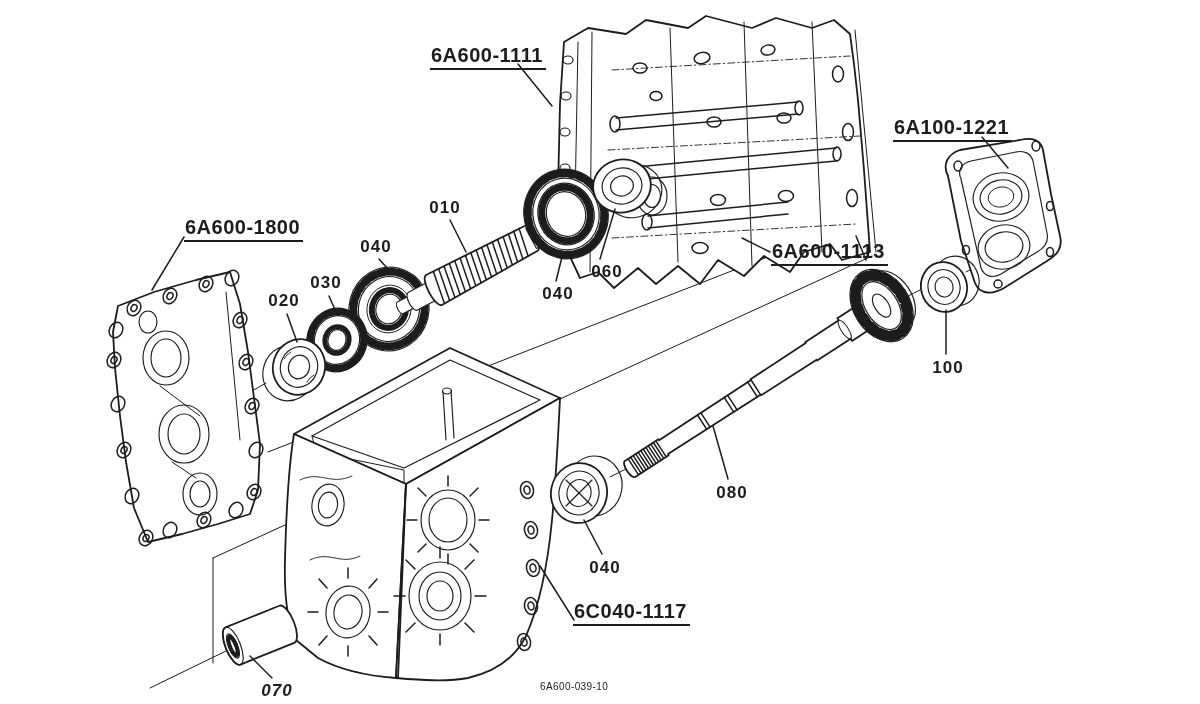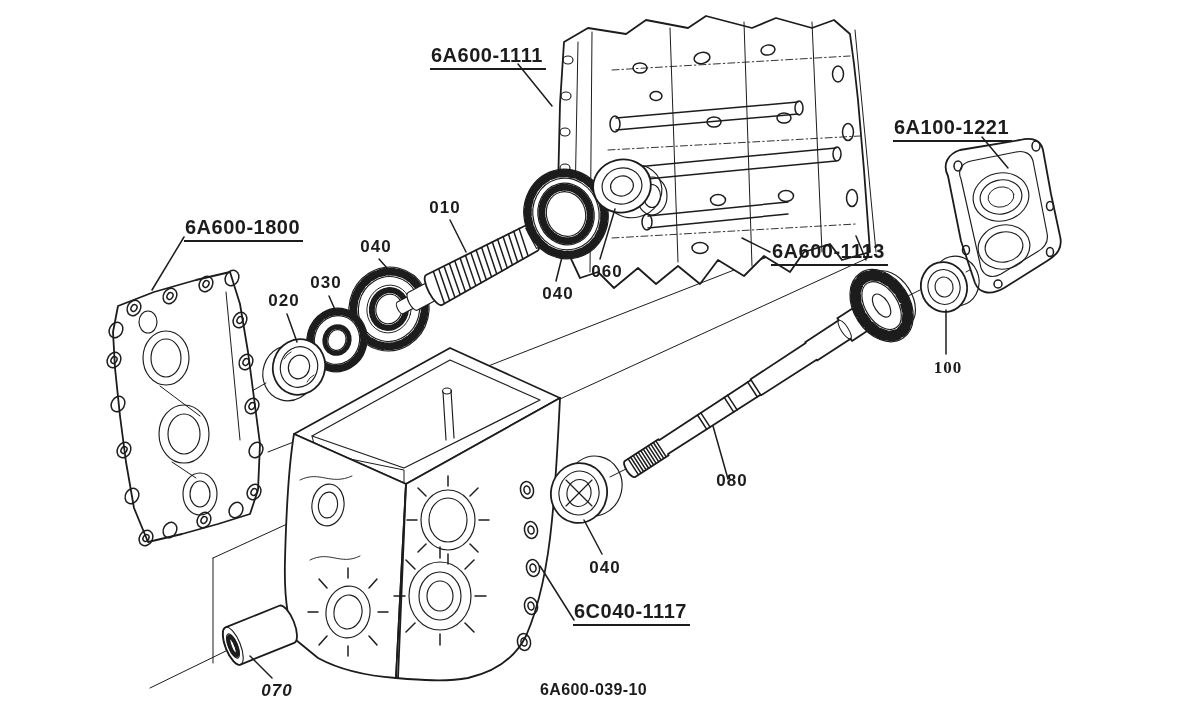--- a/index.html
+++ b/index.html
@@ -28,21 +28,21 @@
     border-bottom:2px solid var(--line,#1c1c1c);
     padding:0 3px 3px 1px; white-space:nowrap;
   }
   .callout {
     position:absolute; color:var(--line,#1c1c1c);
     font-weight:bold; font-size:17px; letter-spacing:1px; line-height:1;
     transform:translate(-50%,-50%); white-space:nowrap;
   }
   .footer-code {
     position:absolute; color:var(--line,#1c1c1c);
-    font-weight:bold; font-size:16px; letter-spacing:.4px; line-height:1;
+    font-weight:normal; font-size:10px; letter-spacing:.4px; line-height:1;
   }
 </style>
 </head>
 <body>
 
 <div class="stage">
 
 <svg width="1200" height="704" viewBox="0 0 1200 704">
 
   <g>
@@ -398,19 +398,19 @@
 <div class="plabel" style="left:771px; top:241px;">6A600-1113</div>
 <div class="plabel" style="left:573px; top:601px;">6C040-1117</div>
 
 <div class="callout" style="left:445px; top:207px;">010</div>
 <div class="callout" style="left:284px; top:300px;">020</div>
 <div class="callout" style="left:326px; top:282px;">030</div>
 <div class="callout" style="left:376px; top:246px;">040</div>
 <div class="callout" style="left:558px; top:293px;">040</div>
 <div class="callout" style="left:599px; top:271px;padding-left:16px;">060</div>
 <div class="callout" style="left:277px; top:690px;font-style:italic;">070</div>
-<div class="callout" style="left:732px; top:480px;">080</div>
+<div class="callout" style="left:732px; top:492px;">080</div>
 <div class="callout" style="left:605px; top:567px;">040</div>
-<div class="callout" style="left:948px; top:367px;font-family:Liberation Serif, serif;">100</div>
+<div class="callout" style="left:948px; top:367px;">100</div>
 
 <div class="footer-code" style="left:540px; top:682px;">6A600-039-10</div>
 
 </div>
 
 </body></html>

